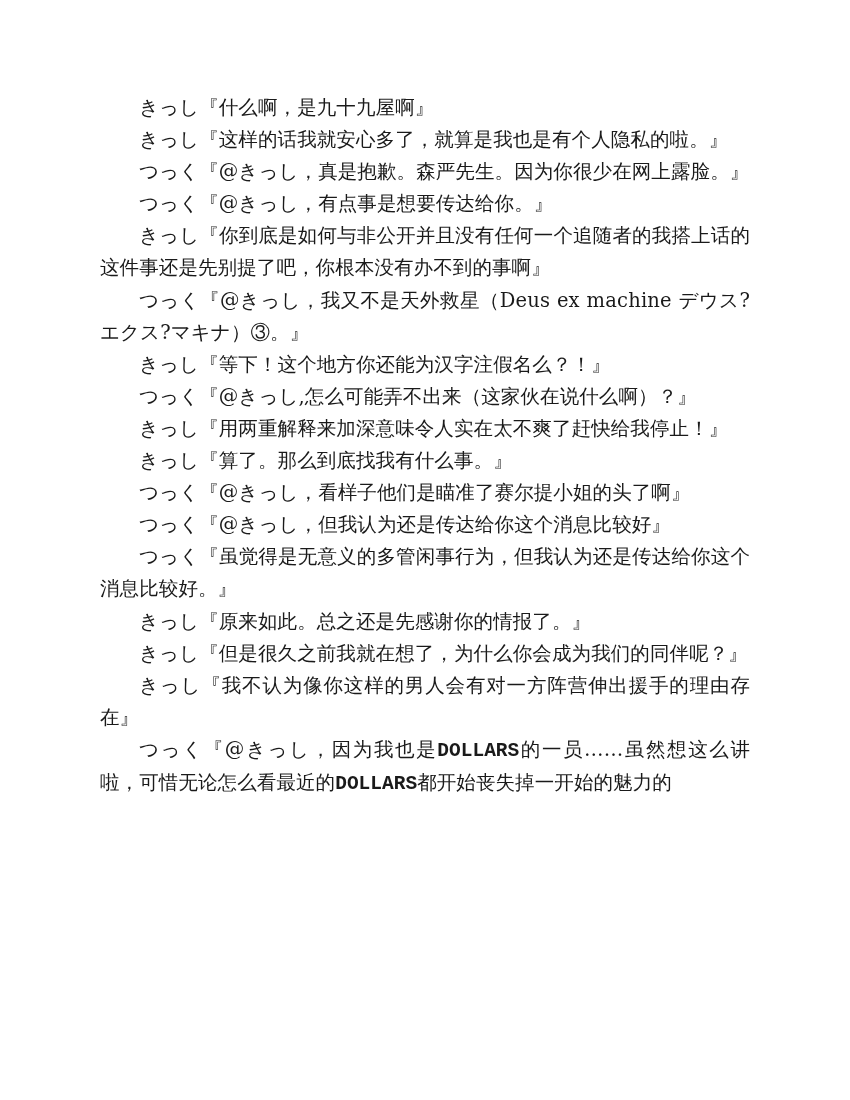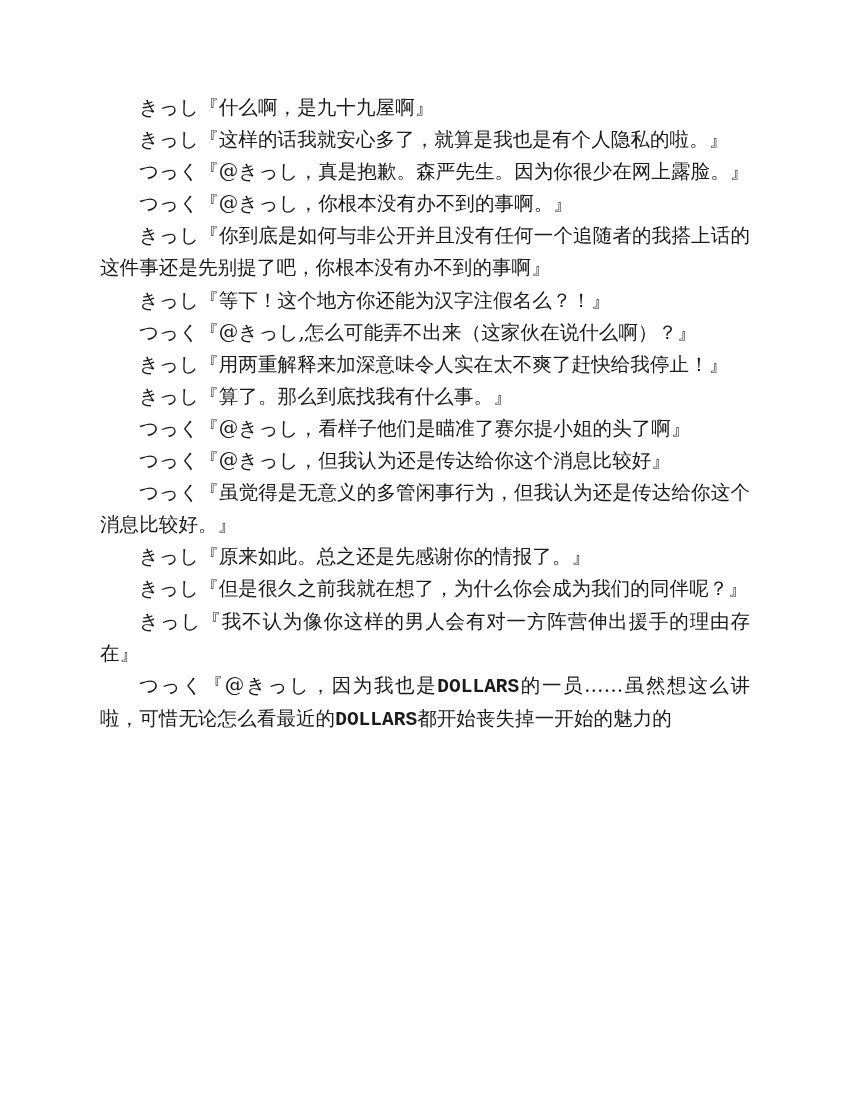--- a/index.html
+++ b/index.html
@@ -48,22 +48,23 @@
   }
 </style>
 </head>
 <body style="background: rgb(255, 255, 255); color: rgb(26, 26, 26);">
 
 <div id="page">
   <div id="chat-log">
       <p class="msg-line"><span>きっし『什么啊，是九十九屋啊』</span></p>
       <p class="msg-line"><span>きっし『这样的话我就安心多了，就算是我也是有个人隐私的啦。』</span></p>
       <p class="msg-line"><span>つっく『@きっし，真是抱歉。森严先生。因为你很少在网上露脸。』</span></p>
-      <p class="msg-line"><span>つっく『@きっし，你根本没有办不到的事啊。』</span></p>
+      <p class="msg-line"><span>つっく『@きっし，有点事是想要传达给你。』</span></p>
       <p class="msg-line"><span>きっし『你到底是如何与非公开并且没有任何一个追随者的我搭上话的这件事还是先别提了吧，你根本没有办不到的事啊』</span></p>
+      <p class="msg-line"><span>つっく『@きっし，我又不是天外救星（</span><span class="latin">Deus ex machine</span><span> デウス?エクス?マキナ）③。』</span></p>
       <p class="msg-line"><span>きっし『等下！这个地方你还能为汉字注假名么？！』</span></p>
       <p class="msg-line"><span>つっく『@きっし,怎么可能弄不出来（这家伙在说什么啊）？』</span></p>
       <p class="msg-line"><span>きっし『用两重解释来加深意味令人实在太不爽了赶快给我停止！』</span></p>
       <p class="msg-line"><span>きっし『算了。那么到底找我有什么事。』</span></p>
       <p class="msg-line"><span>つっく『@きっし，看样子他们是瞄准了赛尔提小姐的头了啊』</span></p>
       <p class="msg-line"><span>つっく『@きっし，但我认为还是传达给你这个消息比较好』</span></p>
       <p class="msg-line"><span>つっく『虽觉得是无意义的多管闲事行为，但我认为还是传达给你这个消息比较好。』</span></p>
       <p class="msg-line"><span>きっし『原来如此。总之还是先感谢你的情报了。』</span></p>
       <p class="msg-line"><span>きっし『但是很久之前我就在想了，为什么你会成为我们的同伴呢？』</span></p>
       <p class="msg-line"><span>きっし『我不认为像你这样的男人会有对一方阵营伸出援手的理由存在』</span></p>

